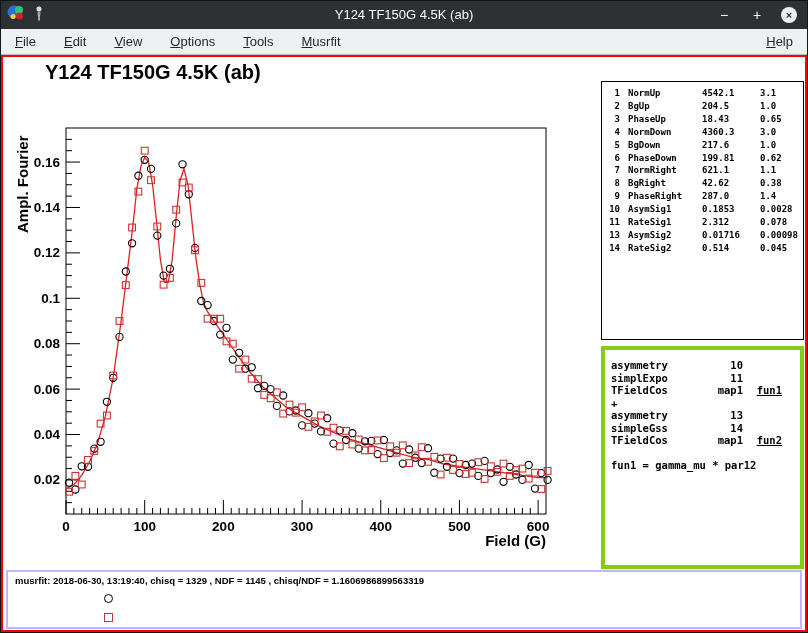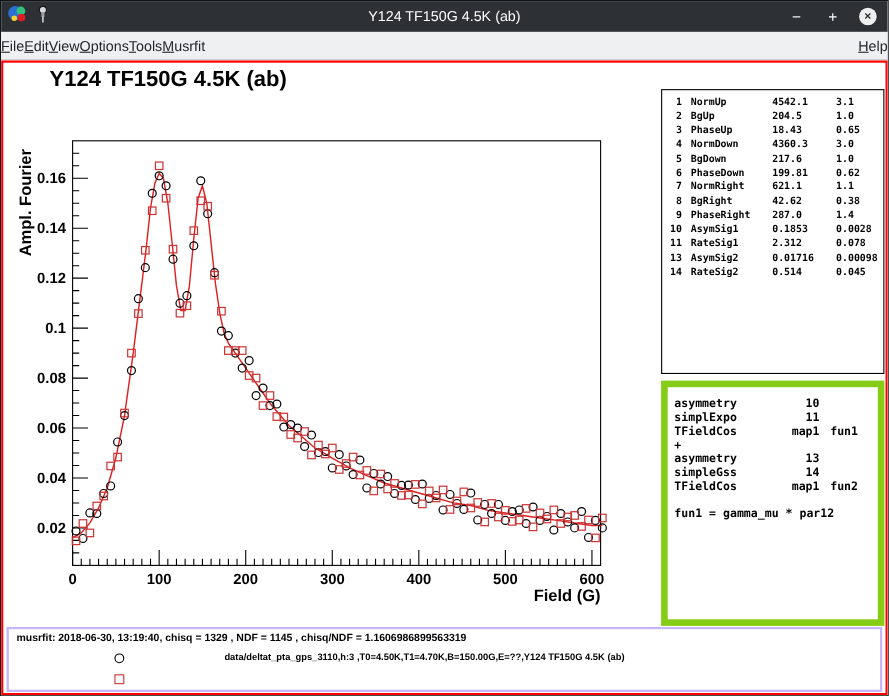--- a/index.html
+++ b/index.html
@@ -18,41 +18,41 @@
             font-size:14px; color:#fcfcfc; cursor:default; }
   .tb-btn.close { width:16px; height:16px; background:#eceef0; color:#2d3136;
                   border-radius:50%; font-size:11px; font-weight:bold; }
 
   
   .menubar { position:absolute; top:28px; left:0; right:0; height:26px; background:#eff0f1;
              border-bottom:1px solid #b9bcbe; display:flex; align-items:center;
              font-size:13px; color:#232629; }
   .menu-left { display:flex; }
   .menu-right { margin-left:auto; display:flex; }
-  .menu-item { padding:0 0; height:25px; line-height:25px; cursor:default; }
+  .menu-item { padding:0 14px; height:25px; line-height:25px; cursor:default; }
 
   
   .canvas { position:absolute; top:54px; left:0; right:0; bottom:0; background:#fff;
             border:2px solid #ff0000; }
   .plot-title { position:absolute; left:42px; top:4px; font-size:20px; font-weight:bold; color:#000; }
   #plot-svg { position:absolute; left:0; top:0; }
 
   .param-box { position:absolute; left:598px; top:24px; width:203px; height:259px;
                border:1px solid #000; background:#fff; padding:5px 0 0 2px;
                font-family:"DejaVu Sans Mono", monospace; font-size:9px; font-weight:bold;
                line-height:12.9px; color:#000; }
   .param-row { display:grid; grid-template-columns:16px 8px 74px 58px auto; }
   .p-no { text-align:right; }
   .theory-box { position:absolute; left:598px; top:289px; width:203px; height:223px;
-                border:6px solid #84cc16; background:#fff; padding:9px 6px;
+                border:4px solid #84cc16; background:#fff; padding:9px 6px;
                 font-family:"DejaVu Sans Mono", monospace; font-size:10.5px; font-weight:bold;
                 line-height:12.5px; color:#000; }
   .theory-row { display:grid; grid-template-columns:92px 40px auto; }
   .t-b { text-align:right; }
-  .t-c { text-align:right; padding-right:12px; }
+  .t-c { text-align:right; padding-right:12px;text-decoration:underline; }
   .theory-full { min-height:12.5px; white-space:pre; }
 
   
   .footer-box { position:absolute; left:3px; right:3px; top:513px; height:59px;
                 border:2px solid #c4b5fd; background:#fff; }
   .status-line { position:absolute; left:7px; top:3px; font-size:9.5px; font-weight:bold; color:#000; }
   .legend-row { position:absolute; left:0; right:0; height:18px; }
   .legend-marker { position:absolute; left:96px; top:5px; width:9px; height:9px; background:#fff; }
   .legend-marker.circle { border:1.2px solid #000; border-radius:50%; }
   .legend-marker.square { border:1.2px solid #cc3333; }
@@ -506,21 +506,20 @@
         </div>
         <div class="theory-full"></div>
         <div class="theory-full">fun1 = gamma_mu * par12</div>
       </div>
 
     <div class="footer-box">
       <div class="status-line">musrfit: 2018-06-30, 13:19:40, chisq = 1329 , NDF = 1145 , chisq/NDF = 1.1606986899563319</div>
       <div id="legend-rows">
           <div class="legend-row" style="top: 17px;">
             <span class="legend-marker circle" style="border-color: rgb(0, 0, 0);"></span>
-            <span class="legend-label">data/deltat_pta_gps_3110,h:3 ,T0=4.50K,T1=4.70K,B=150.00G,E=??,Y124 TF150G 4.5K (ab)</span>
           </div>
           <div class="legend-row" style="top: 36px;">
             <span class="legend-marker square" style="border-color: rgb(204, 51, 51);"></span>
           </div>
         </div>
     </div>
   </div>
 
 </div>
 

